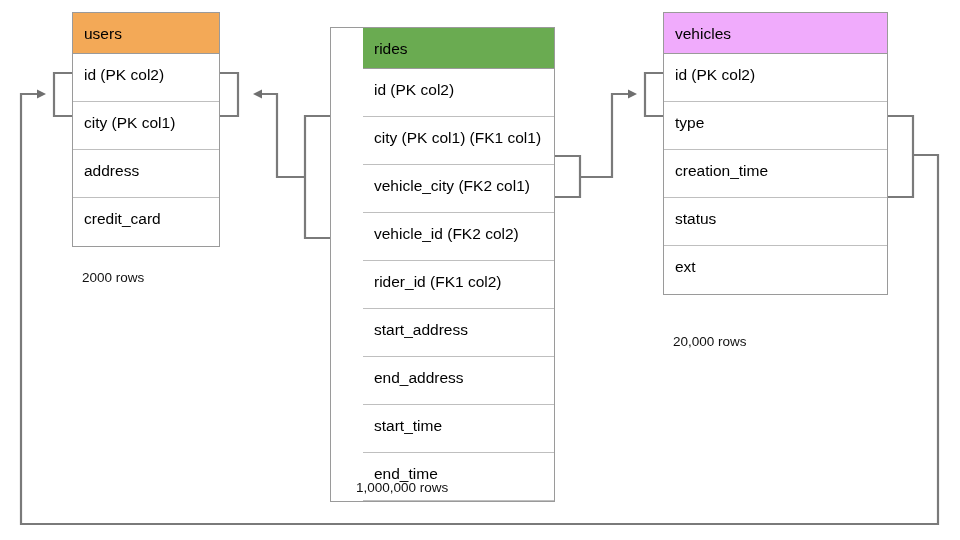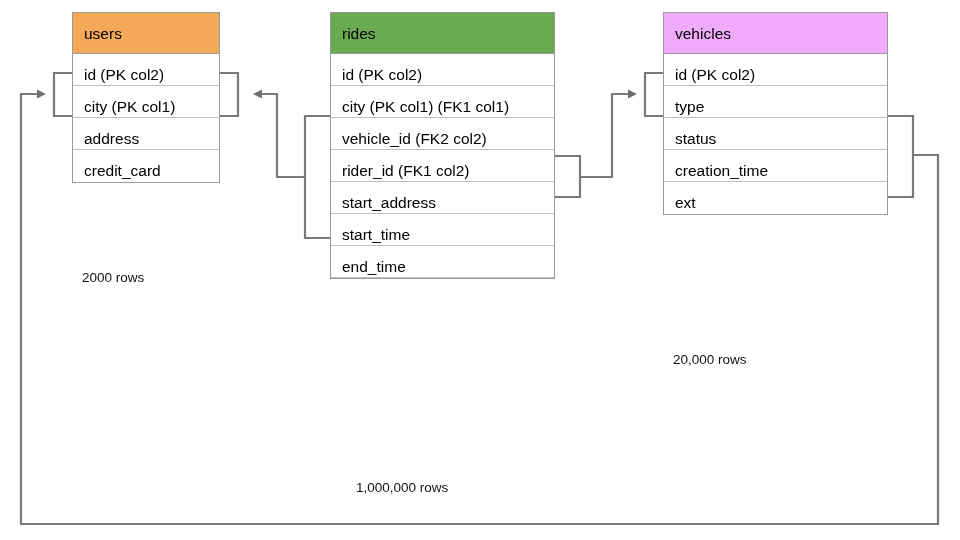--- a/index.html
+++ b/index.html
@@ -35,21 +35,21 @@
     line-height: 41px;
     padding: 0 0 0 11px;
     font-size: 15.5px;
     color: #000000;
     border-bottom: 1px solid #9a9a9a;
     box-sizing: border-box;
     white-space: nowrap;
     overflow: hidden;
   }
   .tbl-field {
-    height: 32px;
+    height: 48px;
     line-height: 41px;
     padding: 0 0 0 11px;
     font-size: 15.5px;
     color: #000000;
     border-bottom: 1px solid #bfbfbf;
     box-sizing: border-box;
     background: #ffffff;
     white-space: nowrap;
     overflow: hidden;
   }
@@ -105,35 +105,37 @@
 
   <div class="table-box" style="left:72px; top:12px; width:148px;">
     <div class="tbl-header" style="background:#F3A957;">users</div>
     <div class="tbl-field">id (PK col2)</div>
     <div class="tbl-field">city (PK col1)</div>
     <div class="tbl-field">address</div>
     <div class="tbl-field last">credit_card</div>
   </div>
   <div class="row-count" style="left:82px; top:270px;">2000 rows</div>
 
-  <div class="table-box" style="left:330px; top:12px; width:225px;">
+  <div class="table-box" style="left:330px; top:27px; width:225px;padding-left:32px;">
     <div class="tbl-header" style="background:#6AAB51;">rides</div>
     <div class="tbl-field">id (PK col2)</div>
     <div class="tbl-field">city (PK col1) (FK1 col1)</div>
+    <div class="tbl-field">vehicle_city (FK2 col1)</div>
     <div class="tbl-field">vehicle_id (FK2 col2)</div>
     <div class="tbl-field">rider_id (FK1 col2)</div>
     <div class="tbl-field">start_address</div>
+    <div class="tbl-field">end_address</div>
     <div class="tbl-field">start_time</div>
     <div class="tbl-field">end_time</div>
   </div>
   <div class="row-count" style="left:356px; top:480px;">1,000,000 rows</div>
 
   <div class="table-box" style="left:663px; top:12px; width:225px;">
     <div class="tbl-header" style="background:#f0abfc;">vehicles</div>
     <div class="tbl-field">id (PK col2)</div>
     <div class="tbl-field">type</div>
+    <div class="tbl-field">creation_time</div>
     <div class="tbl-field">status</div>
-    <div class="tbl-field">creation_time</div>
     <div class="tbl-field last">ext</div>
   </div>
-  <div class="row-count" style="left:673px; top:352px;">20,000 rows</div>
+  <div class="row-count" style="left:673px; top:334px;">20,000 rows</div>
 
 </div>
 
 </body></html>

